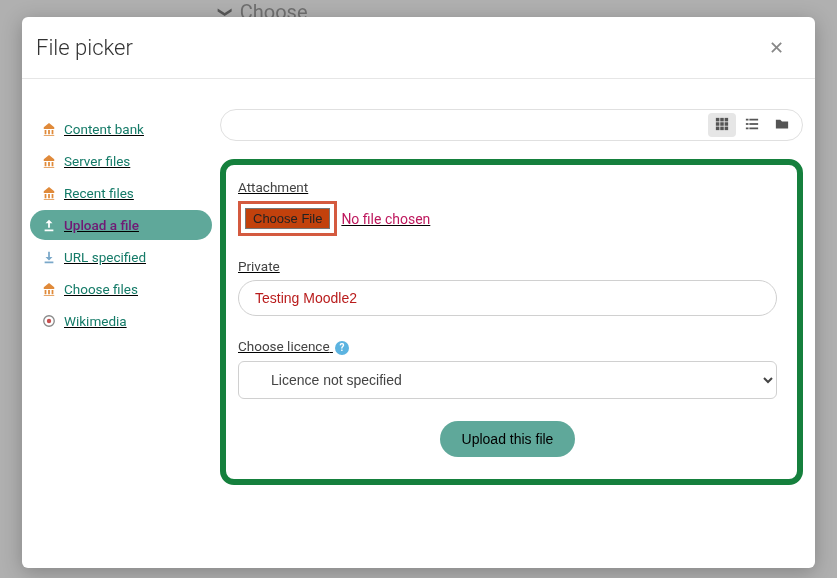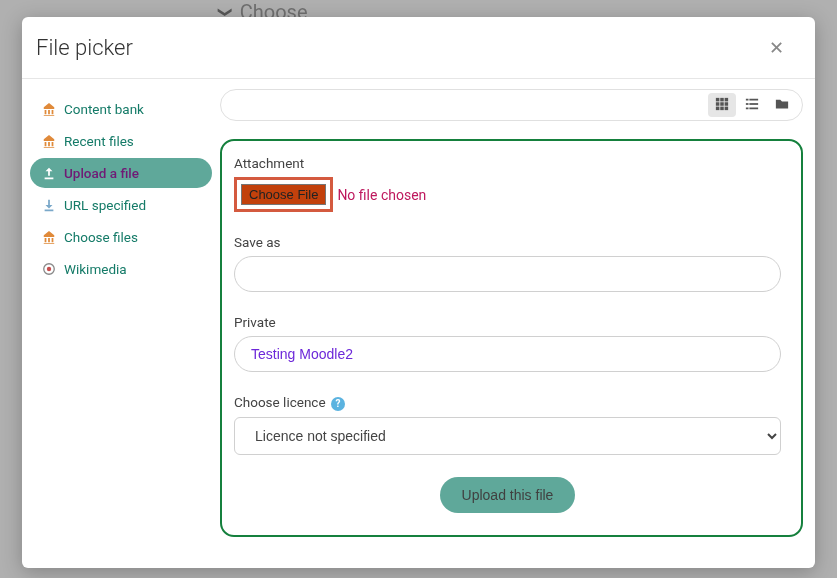--- a/index.html
+++ b/index.html
@@ -35,20 +35,21 @@
       position: absolute;
       top: 17px;
       left: 22px;
       right: 22px;
       bottom: 10px;
       background: #fff;
       border-radius: 6px;
       box-shadow: 0 4px 20px rgba(0,0,0,0.25);
       display: flex;
       flex-direction: column;
+      gap: 20px;
     }
     .modal-header {
       display: flex;
       justify-content: space-between;
       align-items: center;
       padding: 18px 25px 18px 14px;
       border-bottom: 1px solid #e6e6e6;
     }
     .modal-title {
       font-size: 22px;
@@ -58,20 +59,21 @@
     .close-btn {
       color: #888;
       font-size: 18px;
       cursor: pointer;
       padding: 2px 6px;
     }
     .modal-body {
       display: flex;
       flex: 1;
       overflow: hidden;
+      text-decoration: underline;
     }
     .sidebar {
       width: 190px;
       padding: 15px 0 15px 8px;
       display: flex;
       flex-direction: column;
       gap: 2px;
     }
     .sidebar-item {
       display: flex;
@@ -116,21 +118,21 @@
       align-items: center;
       justify-content: center;
       border-radius: 4px;
       cursor: pointer;
       color: #555;
     }
     .view-btn.active {
       background: #e6e6e6;
     }
     .form-panel {
-      border: 2px solid #15803d;
+      border: 6px solid #15803d;
       border-radius: 14px;
       padding: 14px 20px 22px 12px;
     }
     .form-group { margin-bottom: 22px; }
     .form-group:last-of-type { margin-bottom: 15px; }
     .form-label {
       font-size: 13.5px;
       color: #444;
       display: block;
       margin-bottom: 6px;
@@ -156,28 +158,28 @@
     .no-file {
       font-size: 14px;
       color: #be185d;
     }
     .text-input {
       width: 100%;
       border: 1px solid #d0d0d0;
       border-radius: 20px;
       padding: 9px 16px;
       font-size: 14px;
-      color: #6d28d9;
+      color: #b91c1c;
       outline: none;
     }
     .select-input {
       width: 100%;
       border: 1px solid #d0d0d0;
       border-radius: 6px;
-      padding: 9px 16px;
+      padding: 9px 28px;
       font-size: 14px;
       color: #444;
       outline: none;
       background: #fff;
     }
     .help-icon {
       display: inline-flex;
       width: 14px;
       height: 14px;
       border-radius: 50%;
@@ -187,21 +189,21 @@
       justify-content: center;
       font-size: 10px;
       font-weight: bold;
       margin-left: 2px;
       cursor: pointer;
     }
     .upload-btn-row { text-align: center; }
     .upload-btn {
       background: #5fa89a;
       border: none;
-      color: #404040;
+      color: #000000;
       padding: 10px 22px;
       font-size: 14px;
       border-radius: 20px;
       cursor: pointer;
     }
   </style>
 </head>
 <body>
 
 <div class="background-panel">
@@ -223,20 +225,28 @@
 
       <div class="sidebar-item">
         <span class="sidebar-icon">
           <svg width="14" height="14" viewBox="0 0 16 16">
               <path fill="#e08a3a" d="M2 6 L8 1 L14 6 L14 8 L2 8 Z M3 9h2v5H3zm4 0h2v5H7zm4 0h2v5h-2zM2 15h12v1H2z"></path>
             </svg>
         </span>
         <span>Content bank</span>
       </div>
 
+      <div class="sidebar-item">
+        <span class="sidebar-icon">
+          <svg width="14" height="14" viewBox="0 0 16 16">
+              <path fill="#e08a3a" d="M2 6 L8 1 L14 6 L14 8 L2 8 Z M3 9h2v5H3zm4 0h2v5H7zm4 0h2v5h-2zM2 15h12v1H2z"></path>
+            </svg>
+        </span>
+        <span>Server files</span>
+      </div>
 
       <div class="sidebar-item">
         <span class="sidebar-icon">
           <svg width="14" height="14" viewBox="0 0 16 16">
               <path fill="#e08a3a" d="M2 6 L8 1 L14 6 L14 8 L2 8 Z M3 9h2v5H3zm4 0h2v5H7zm4 0h2v5h-2zM2 15h12v1H2z"></path>
             </svg>
         </span>
         <span>Recent files</span>
       </div>
 
@@ -323,24 +333,20 @@
         <div class="form-group">
           <label class="form-label">Attachment</label>
           <div class="choose-file-row">
             <span class="choose-file-highlight">
               <button type="button" class="choose-file-btn">Choose File</button>
             </span>
             <span class="no-file">No file chosen</span>
           </div>
         </div>
 
-        <div class="form-group">
-          <label class="form-label">Save as</label>
-          <input type="text" class="text-input" value="" style="">
-        </div>
 
         <div class="form-group">
           <label class="form-label">Private</label>
           <input type="text" class="text-input" value="Testing Moodle2" style="">
         </div>
 
         <div class="form-group">
           <label class="form-label">
             <span>Choose licence</span>
             <span class="help-icon">?</span>

